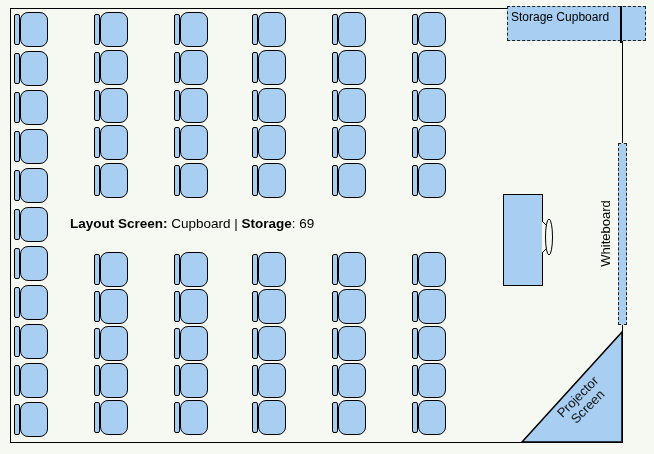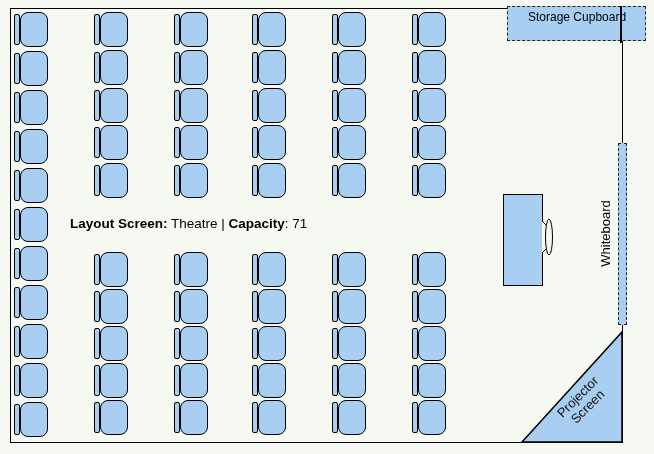--- a/index.html
+++ b/index.html
@@ -30,21 +30,21 @@
     position:absolute;left:6px;top:0;width:26px;height:33px;
     background:var(--fill,#a8cef2);
     border:1px solid #000;border-radius:8px;
   }
   
   .cupboard{
     position:absolute;left:507px;top:6px;width:139px;height:35px;
     background:var(--fill,#a8cef2);
     border:1px dashed #222;
     font-size:12px;color:#000;
-    padding:3px 0 0 20px;box-sizing:border-box;
+    padding:3px 0 0 3px;box-sizing:border-box;
     z-index:3;
   }
   .wall-segment{
     position:absolute;left:620px;top:6px;width:2px;height:37px;
     background:#000;z-index:4;
   }
   
   .whiteboard-strip{
     position:absolute;left:618px;top:143px;width:7px;height:180px;
     background:var(--fill,#a8cef2);
@@ -348,15 +348,15 @@
       <text text-anchor="middle" y="11">Screen</text>
     </g>
   </svg>
 
   <div class="presenter-table"></div>
   <svg class="presenter-svg" width="16" height="50">
     <path d="M2,9 L8,15 L8,35 L2,41" fill="#f5f9f1" stroke="#000" stroke-width="1"></path>
     <ellipse cx="9" cy="25" rx="3.5" ry="18" fill="#f5f9f1" stroke="#000" stroke-width="1"></ellipse>
   </svg>
 
-  <div class="info-text"><span class="b">Layout Screen:</span><span> Theatre | </span><span class="b">Capacity</span><span>: 71</span></div>
+  <div class="info-text"><span class="b">Layout Screen:</span><span> Cupboard | </span><span class="b">Storage</span><span>: 69</span></div>
 
 </div>
 
 </body></html>

